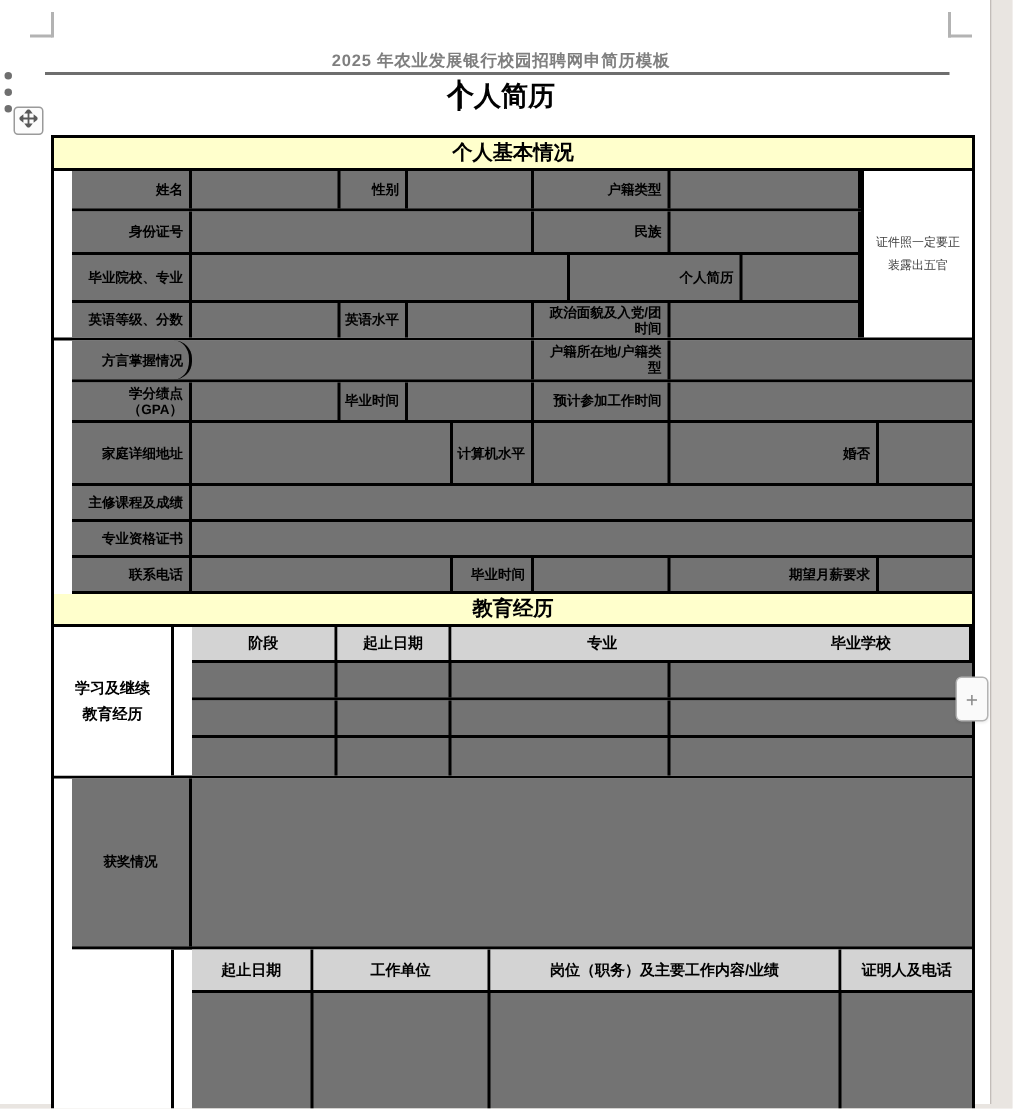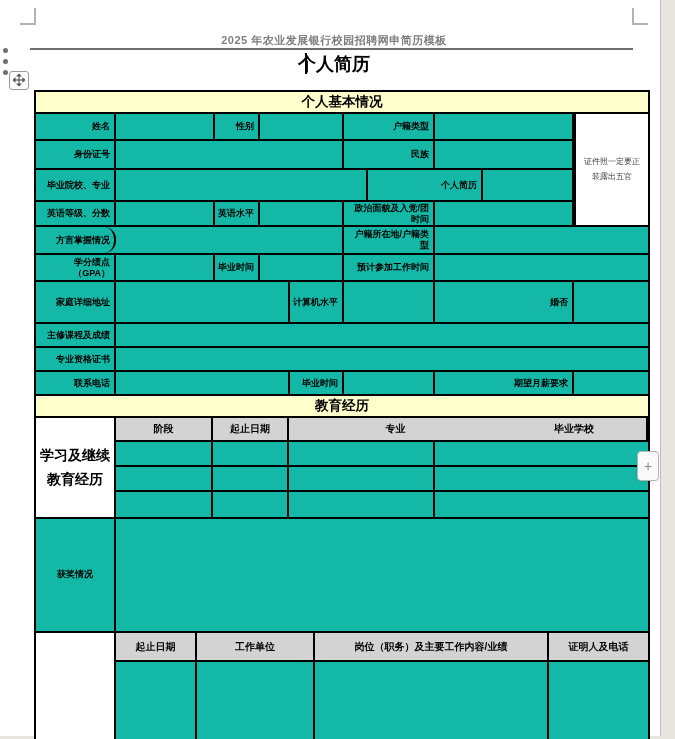--- a/index.html
+++ b/index.html
@@ -24,36 +24,36 @@
                border:1px solid #9a9a9a;border-radius:3px;display:flex;align-items:center;justify-content:center;}
   .plus-btn{position:absolute;left:637px;top:451px;width:20px;height:28px;background:#fafafa;
             border:1px solid #b4b4b4;border-radius:4px;display:flex;align-items:center;justify-content:center;
             font-size:14px;color:#8a8a8a;box-shadow:0 1px 2px rgba(0,0,0,0.08);}
 
   
   .tbl{position:absolute;left:34px;top:90px;width:612px;border:2px solid #000;border-bottom:none;
        box-sizing:content-box;background:#fff;}
   .banner{height:22px;background:#ffffcc;border-bottom:2px solid #000;display:flex;align-items:center;
           justify-content:center;font-weight:700;font-size:13.5px;box-sizing:border-box;}
-  .row{display:flex;border-bottom:2px solid #000;box-sizing:border-box;background:#14b8a6;}
+  .row{display:flex;border-bottom:2px solid #000;box-sizing:border-box;background:#737373;margin-left:12px;}
   .row.last{border-bottom:none;}
   .cell{border-right:2px solid #000;display:flex;align-items:center;box-sizing:border-box;overflow:hidden;}
   .cell.end{border-right:none;}
   .lbl{justify-content:flex-end;text-align:right;padding:1px 4px 1px 2px;font-weight:700;font-size:9px;line-height:1.2;}
   .lblc{justify-content:center;text-align:center;padding:1px 2px;font-weight:700;font-size:9px;line-height:1.5;}
   .ghdr{background:#d3d3d3;justify-content:center;text-align:center;font-weight:700;font-size:10px;}
   .span-block{display:flex;border-bottom:2px solid #000;box-sizing:border-box;}
   .left-stack{width:538px;display:flex;flex-direction:column;box-sizing:border-box;}
   .left-stack .row{border-bottom:2px solid #000;}
   .left-stack .row:last-child{border-bottom:none;}
   .photo-cell{flex:1;display:flex;flex-direction:column;align-items:center;justify-content:center;
               font-size:8px;color:#3d3d3d;line-height:1.8;text-align:center;}
   .nest{display:flex;}
   .nest-side{width:80px;border-right:2px solid #000;display:flex;flex-direction:column;align-items:center;
-             justify-content:center;font-weight:700;font-size:14px;line-height:1.7;box-sizing:border-box;background:#fff;}
+             justify-content:center;font-weight:700;font-size:10px;line-height:1.7;box-sizing:border-box;background:#fff;}
   .nest-body{flex:1;display:flex;flex-direction:column;}
   .edu-block{border-bottom:2px solid #000;}
   .v{flex:1;}
 </style>
 </head>
 <body>
 
 <div class="stage">
   <div class="page"></div>
 

